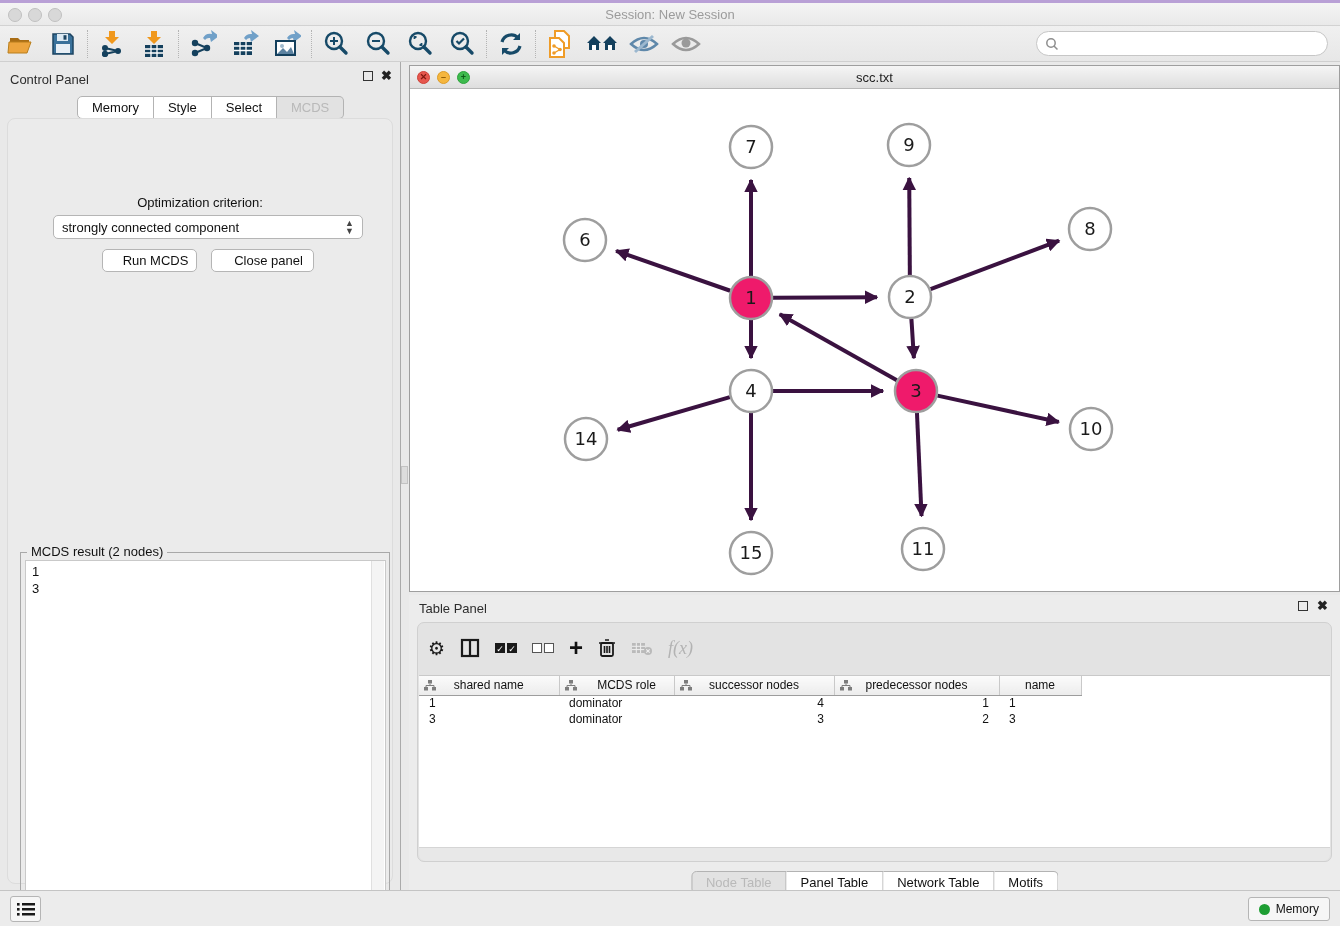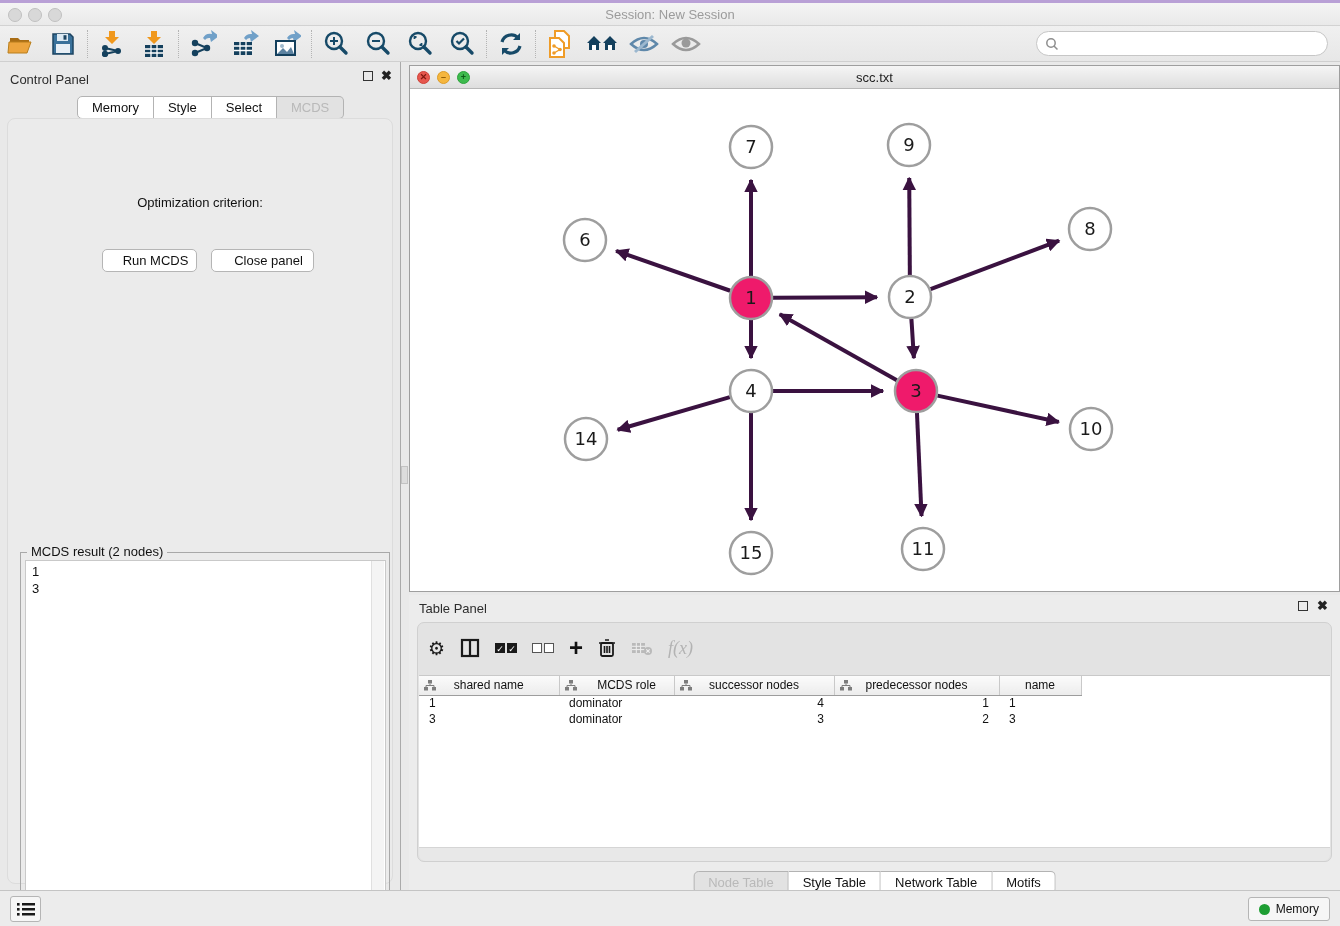--- a/index.html
+++ b/index.html
@@ -285,20 +285,24 @@
     <div class="close-glyph">✖</div>
   </div>
   <div class="seg-tabs cp-tabs" id="cp-tabs">
       <span class="seg">Memory</span>
       <span class="seg">Style</span>
       <span class="seg">Select</span>
       <span class="seg active">MCDS</span>
     </div>
   <div class="cp-body">
     <div class="opt-label">Optimization criterion:</div>
+    <div class="dropdown">
+      <span class="dd-label">strongly connected component</span>
+      <span class="dd-arrows">▲<br>▼</span>
+    </div>
     <div class="btn btn-run">Run MCDS</div>
     <div class="btn btn-close">Close panel</div>
     <div class="groupbox">
       <div class="groupbox-legend">MCDS result (2 nodes)</div>
       <div class="result-area" id="result-area">1
 3</div>
       <div class="result-scrollbar"></div>
     </div>
   </div>
 </div>
@@ -443,21 +447,21 @@
               <td style="text-align: right; width: 165px;">2</td>
               <td style="text-align: left; width: 82px;">3</td>
             </tr>
           </tbody>
         </table>
     </div>
     <div class="tp-scroll-strip"></div>
   </div>
   <div class="seg-tabs tp-tabs" id="tp-tabs">
       <span class="seg active">Node Table</span>
-      <span class="seg">Style Table</span>
+      <span class="seg">Panel Table</span>
       <span class="seg">Network Table</span>
       <span class="seg">Motifs</span>
     </div>
 </div>
 
 <div class="statusbar">
   <div class="list-btn">
     <svg width="18" height="15" viewBox="0 0 18 15">
       <rect x="0" y="1" width="2.6" height="2.6" fill="#1a1a1a"></rect>
       <rect x="0" y="6" width="2.6" height="2.6" fill="#1a1a1a"></rect>

